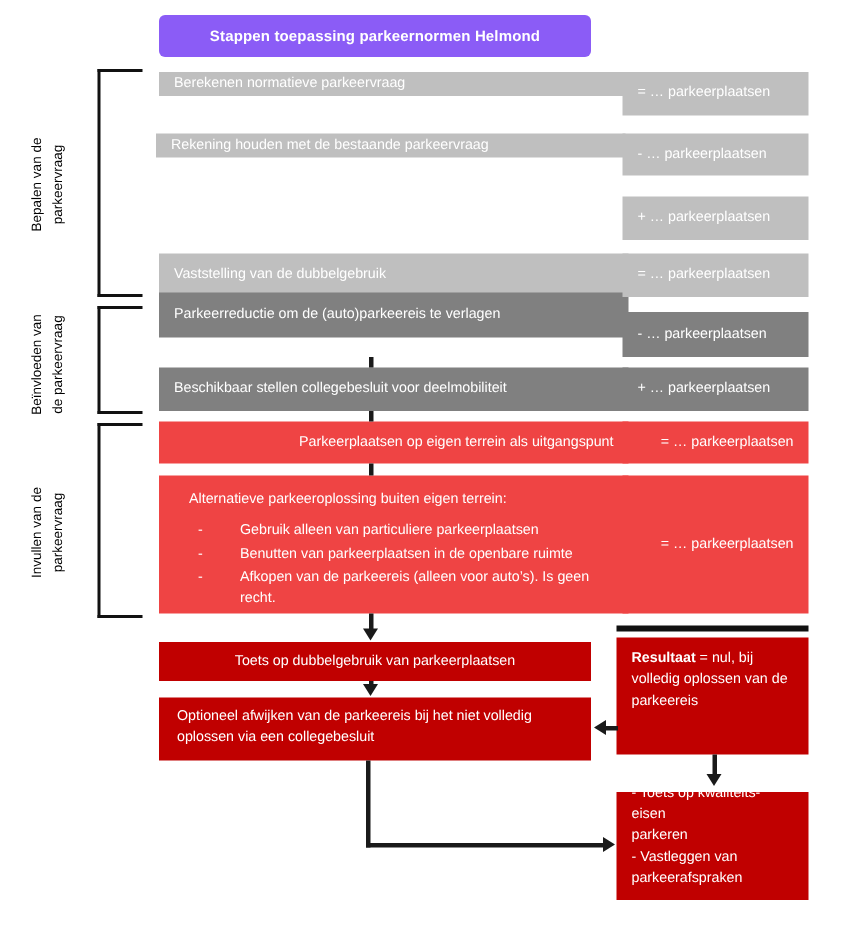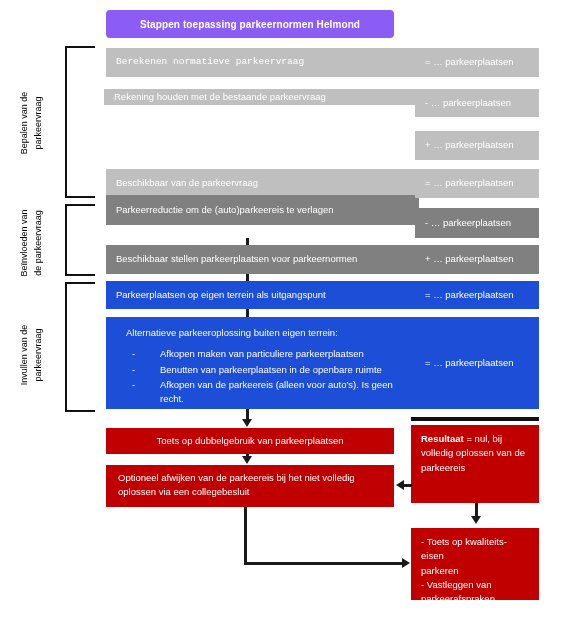--- a/index.html
+++ b/index.html
@@ -28,21 +28,21 @@
     border-radius:4px;
     justify-content:center;
     font-weight:bold;
     font-size:10px;
     background:#8b5cf6;
     letter-spacing:.1px;
   }
   .red{background:#C00000;}
   .gray-light{background:#BFBFBF;}
   .gray-mid{background:#808080;}
-  .gray-dark{background:#1d4ed8;}
+  .gray-dark{background:#ef4444;justify-content:flex-end;}
 
   .center{justify-content:center;}
 
   
   .vlabel{
     position:absolute;
     color:#000000;
     font-size:9px;
     line-height:1.55;
     text-align:center;
@@ -129,48 +129,48 @@
     <span style="display:block;">
       <span class="ln">Invullen van de</span><br>
       <span class="ln">parkeervraag</span>
     </span>
   </div>
 
   <div class="bracket" style="left:65px;top:46px;width:30px;height:152px;"></div>
   <div class="bracket" style="left:65px;top:204px;width:30px;height:72px;"></div>
   <div class="bracket" style="left:65px;top:282px;width:30px;height:130px;"></div>
 
-  <div class="box gray-light" style="left:106px;top:48px;width:313px;height:29px;font-family:Liberation Mono, monospace;">
+  <div class="box gray-light" style="left:106px;top:48px;width:313px;height:16px;">
     <span>Berekenen normatieve parkeervraag</span>
   </div>
   <div class="box gray-light" style="left:104px;top:89px;width:313px;height:16px;">
     <span>Rekening houden met de bestaande parkeervraag</span>
   </div>
   <div class="box gray-light" style="left:106px;top:169px;width:313px;height:29px;">
-    <span>Beschikbaar van de parkeervraag</span>
+    <span>Vaststelling van de dubbelgebruik</span>
   </div>
 
   <div class="box gray-mid" style="left:106px;top:195px;width:313px;height:30px;">
     <span>Parkeerreductie om de (auto)parkeereis te verlagen</span>
   </div>
   <div class="box gray-mid" style="left:106px;top:245px;width:313px;height:29px;">
-    <span>Beschikbaar stellen parkeerplaatsen voor parkeernormen</span>
+    <span>Beschikbaar stellen collegebesluit voor deelmobiliteit</span>
   </div>
 
   <div class="box gray-dark" style="left:106px;top:281px;width:313px;height:28px;">
     <span>Parkeerplaatsen op eigen terrein als uitgangspunt</span>
   </div>
 
   <div class="box gray-dark top" style="left:106px;top:317px;width:313px;height:92px;padding:9px 20px;">
     <div class="alt-inner">
       <div class="alt-title">Alternatieve parkeeroplossing buiten eigen terrein:</div>
       <ul class="alt-list">
         <li>
           <span class="dash">-</span>
-          <span>Afkopen maken van particuliere parkeerplaatsen</span>
+          <span>Gebruik alleen van particuliere parkeerplaatsen</span>
         </li>
         <li>
           <span class="dash">-</span>
           <span>Benutten van parkeerplaatsen in de openbare ruimte</span>
         </li>
         <li>
           <span class="dash">-</span>
           <span>Afkopen van de parkeereis (alleen voor auto’s). Is geen recht.</span>
         </li>
       </ul>
@@ -211,21 +211,21 @@
   <div class="box red top" style="left:106px;top:465px;width:288px;height:42px;padding:6px 12px;">
     <span>Optioneel afwijken van de parkeereis bij het niet volledig oplossen via een collegebesluit</span>
   </div>
 
   <div class="box red top" style="left:411px;top:425px;width:128px;height:78px;padding:7px 10px;">
     <span class="multi">
       <span class="bold">Resultaat</span><span> = nul, bij volledig oplossen van de parkeereis</span>
     </span>
   </div>
 
-  <div class="box red top" style="left:411px;top:528px;width:128px;height:72px;padding:7px 10px;">
+  <div class="box red top" style="left:411px;top:528px;width:128px;height:72px;padding:7px 10px;align-items:flex-end;">
     <span class="multi">
       <span class="ln">- Toets op kwaliteits- eisen</span>
       <span class="ln">parkeren</span>
       <span class="ln">- Vastleggen van</span>
       <span class="ln">parkeerafspraken</span>
     </span>
   </div>
 
   <div class="vline" style="left:246px;top:238px;height:7px;"></div>
 

